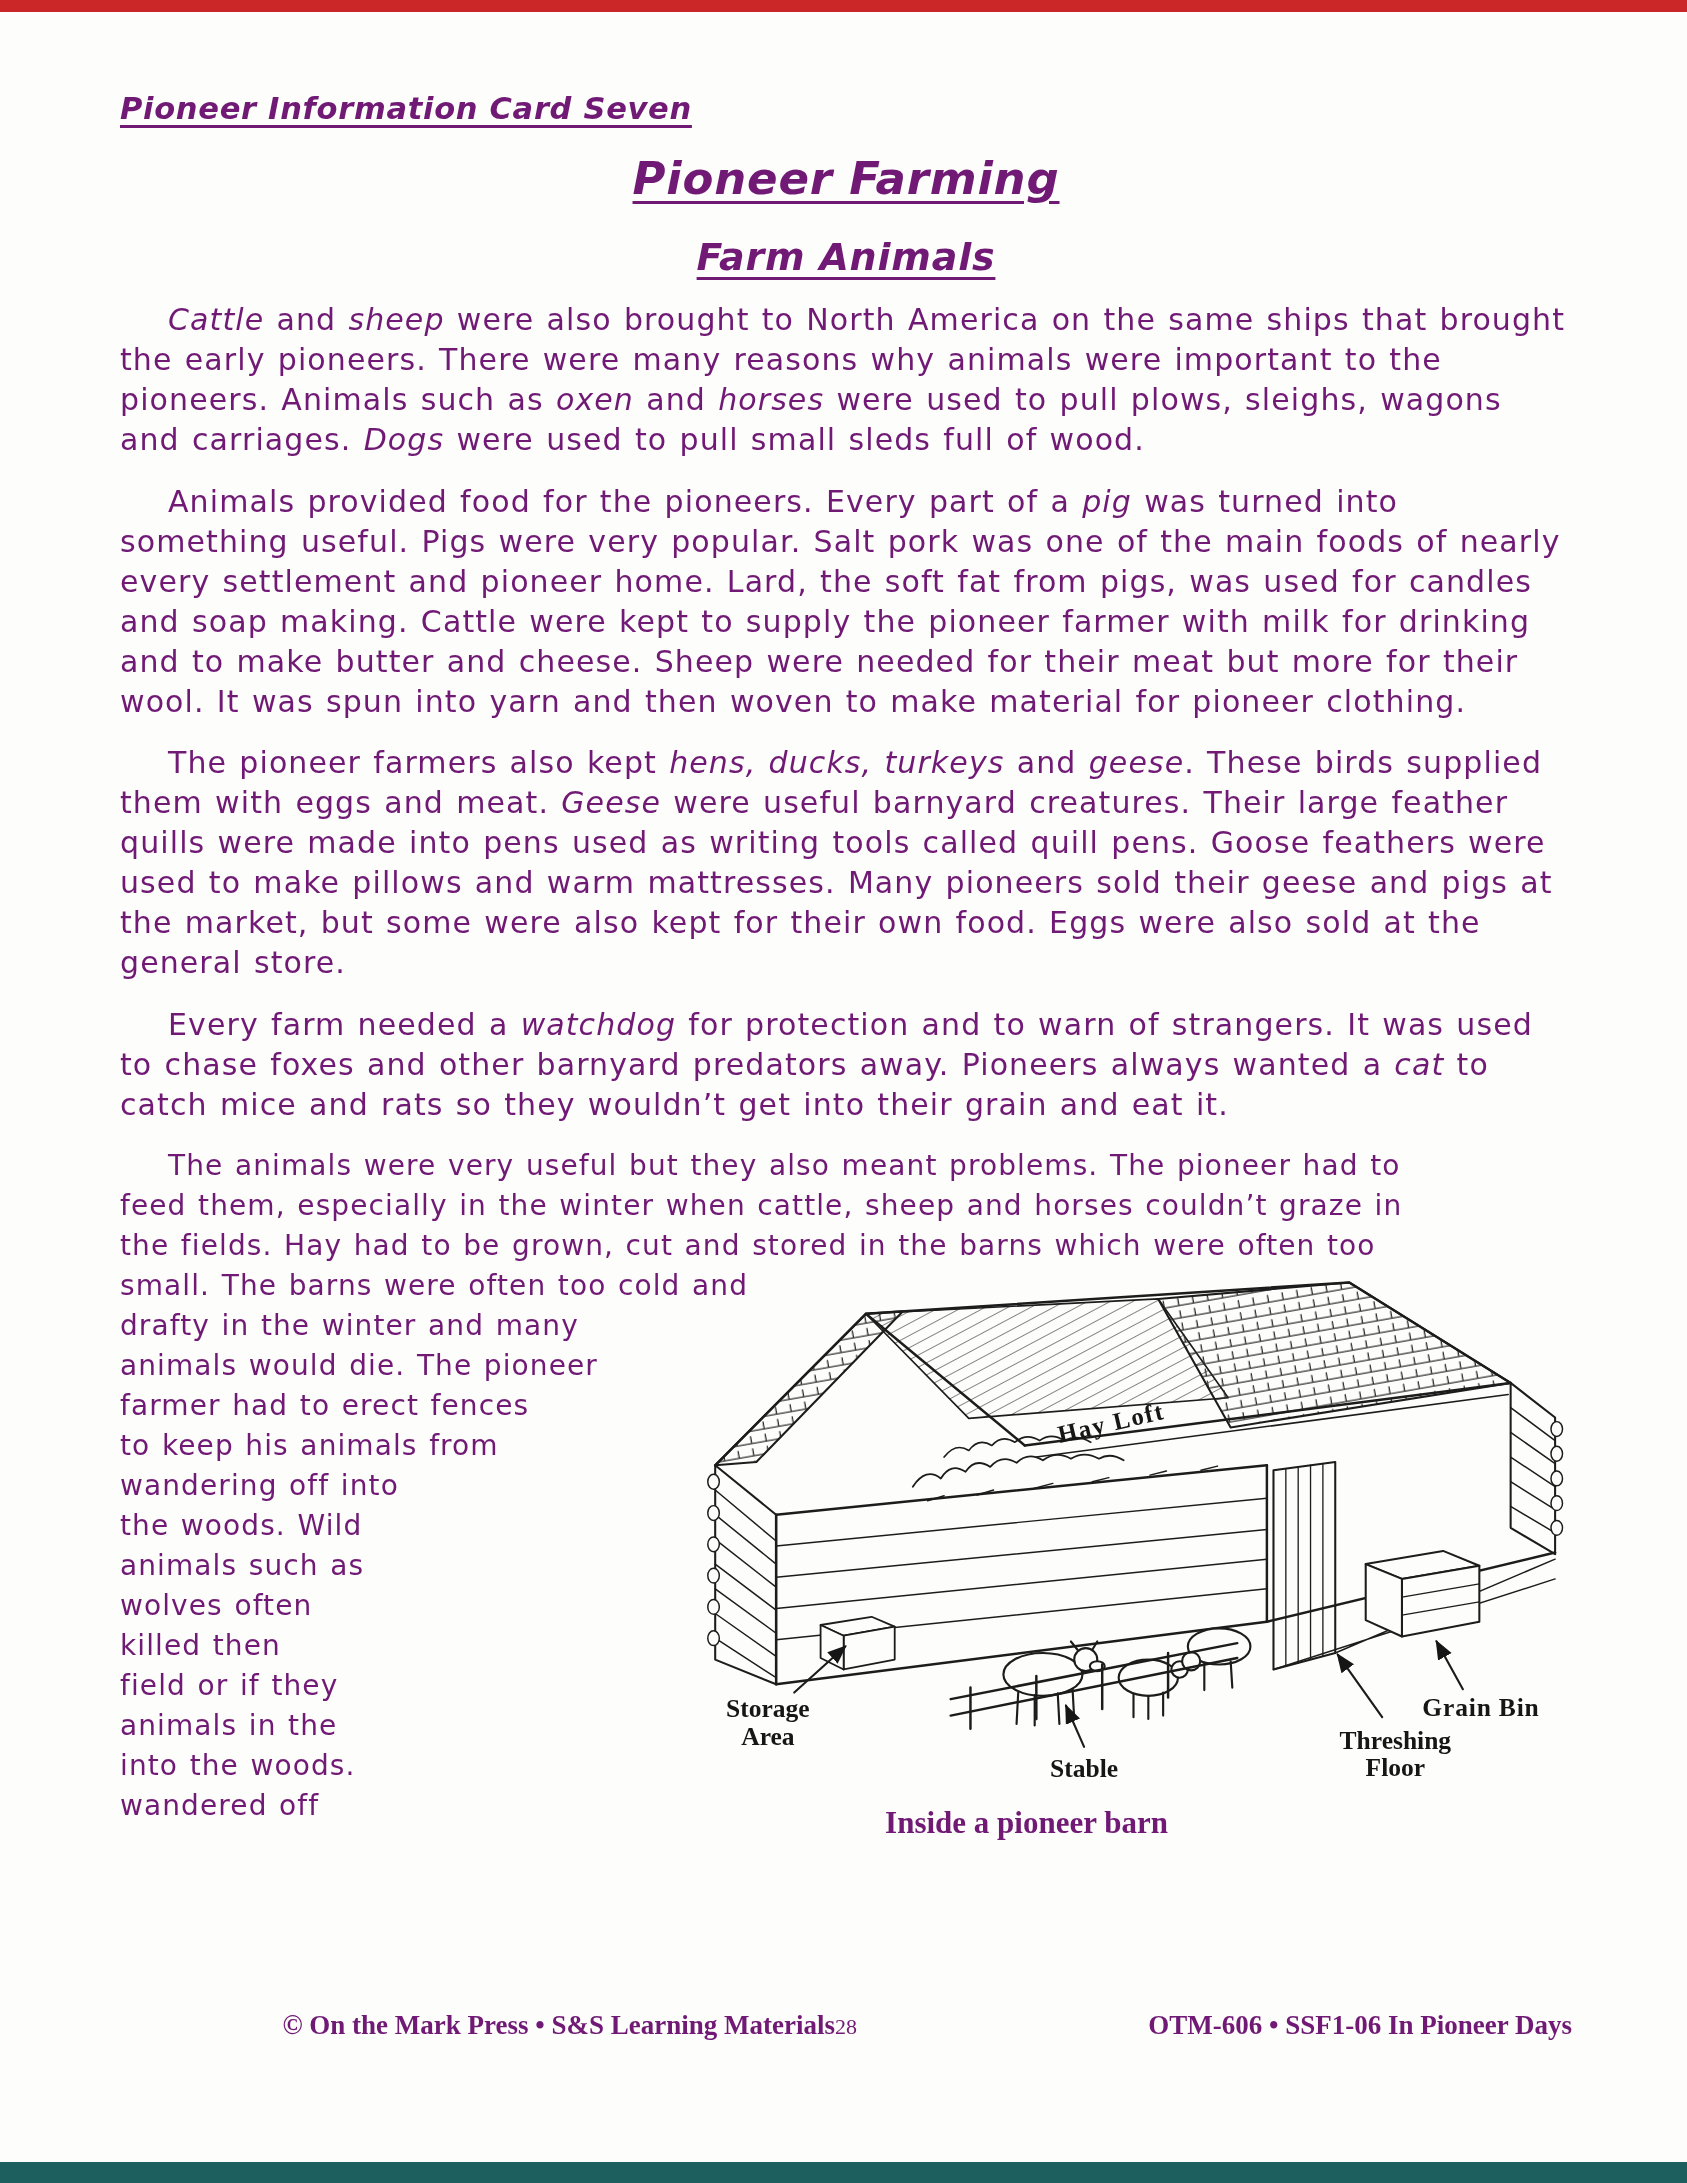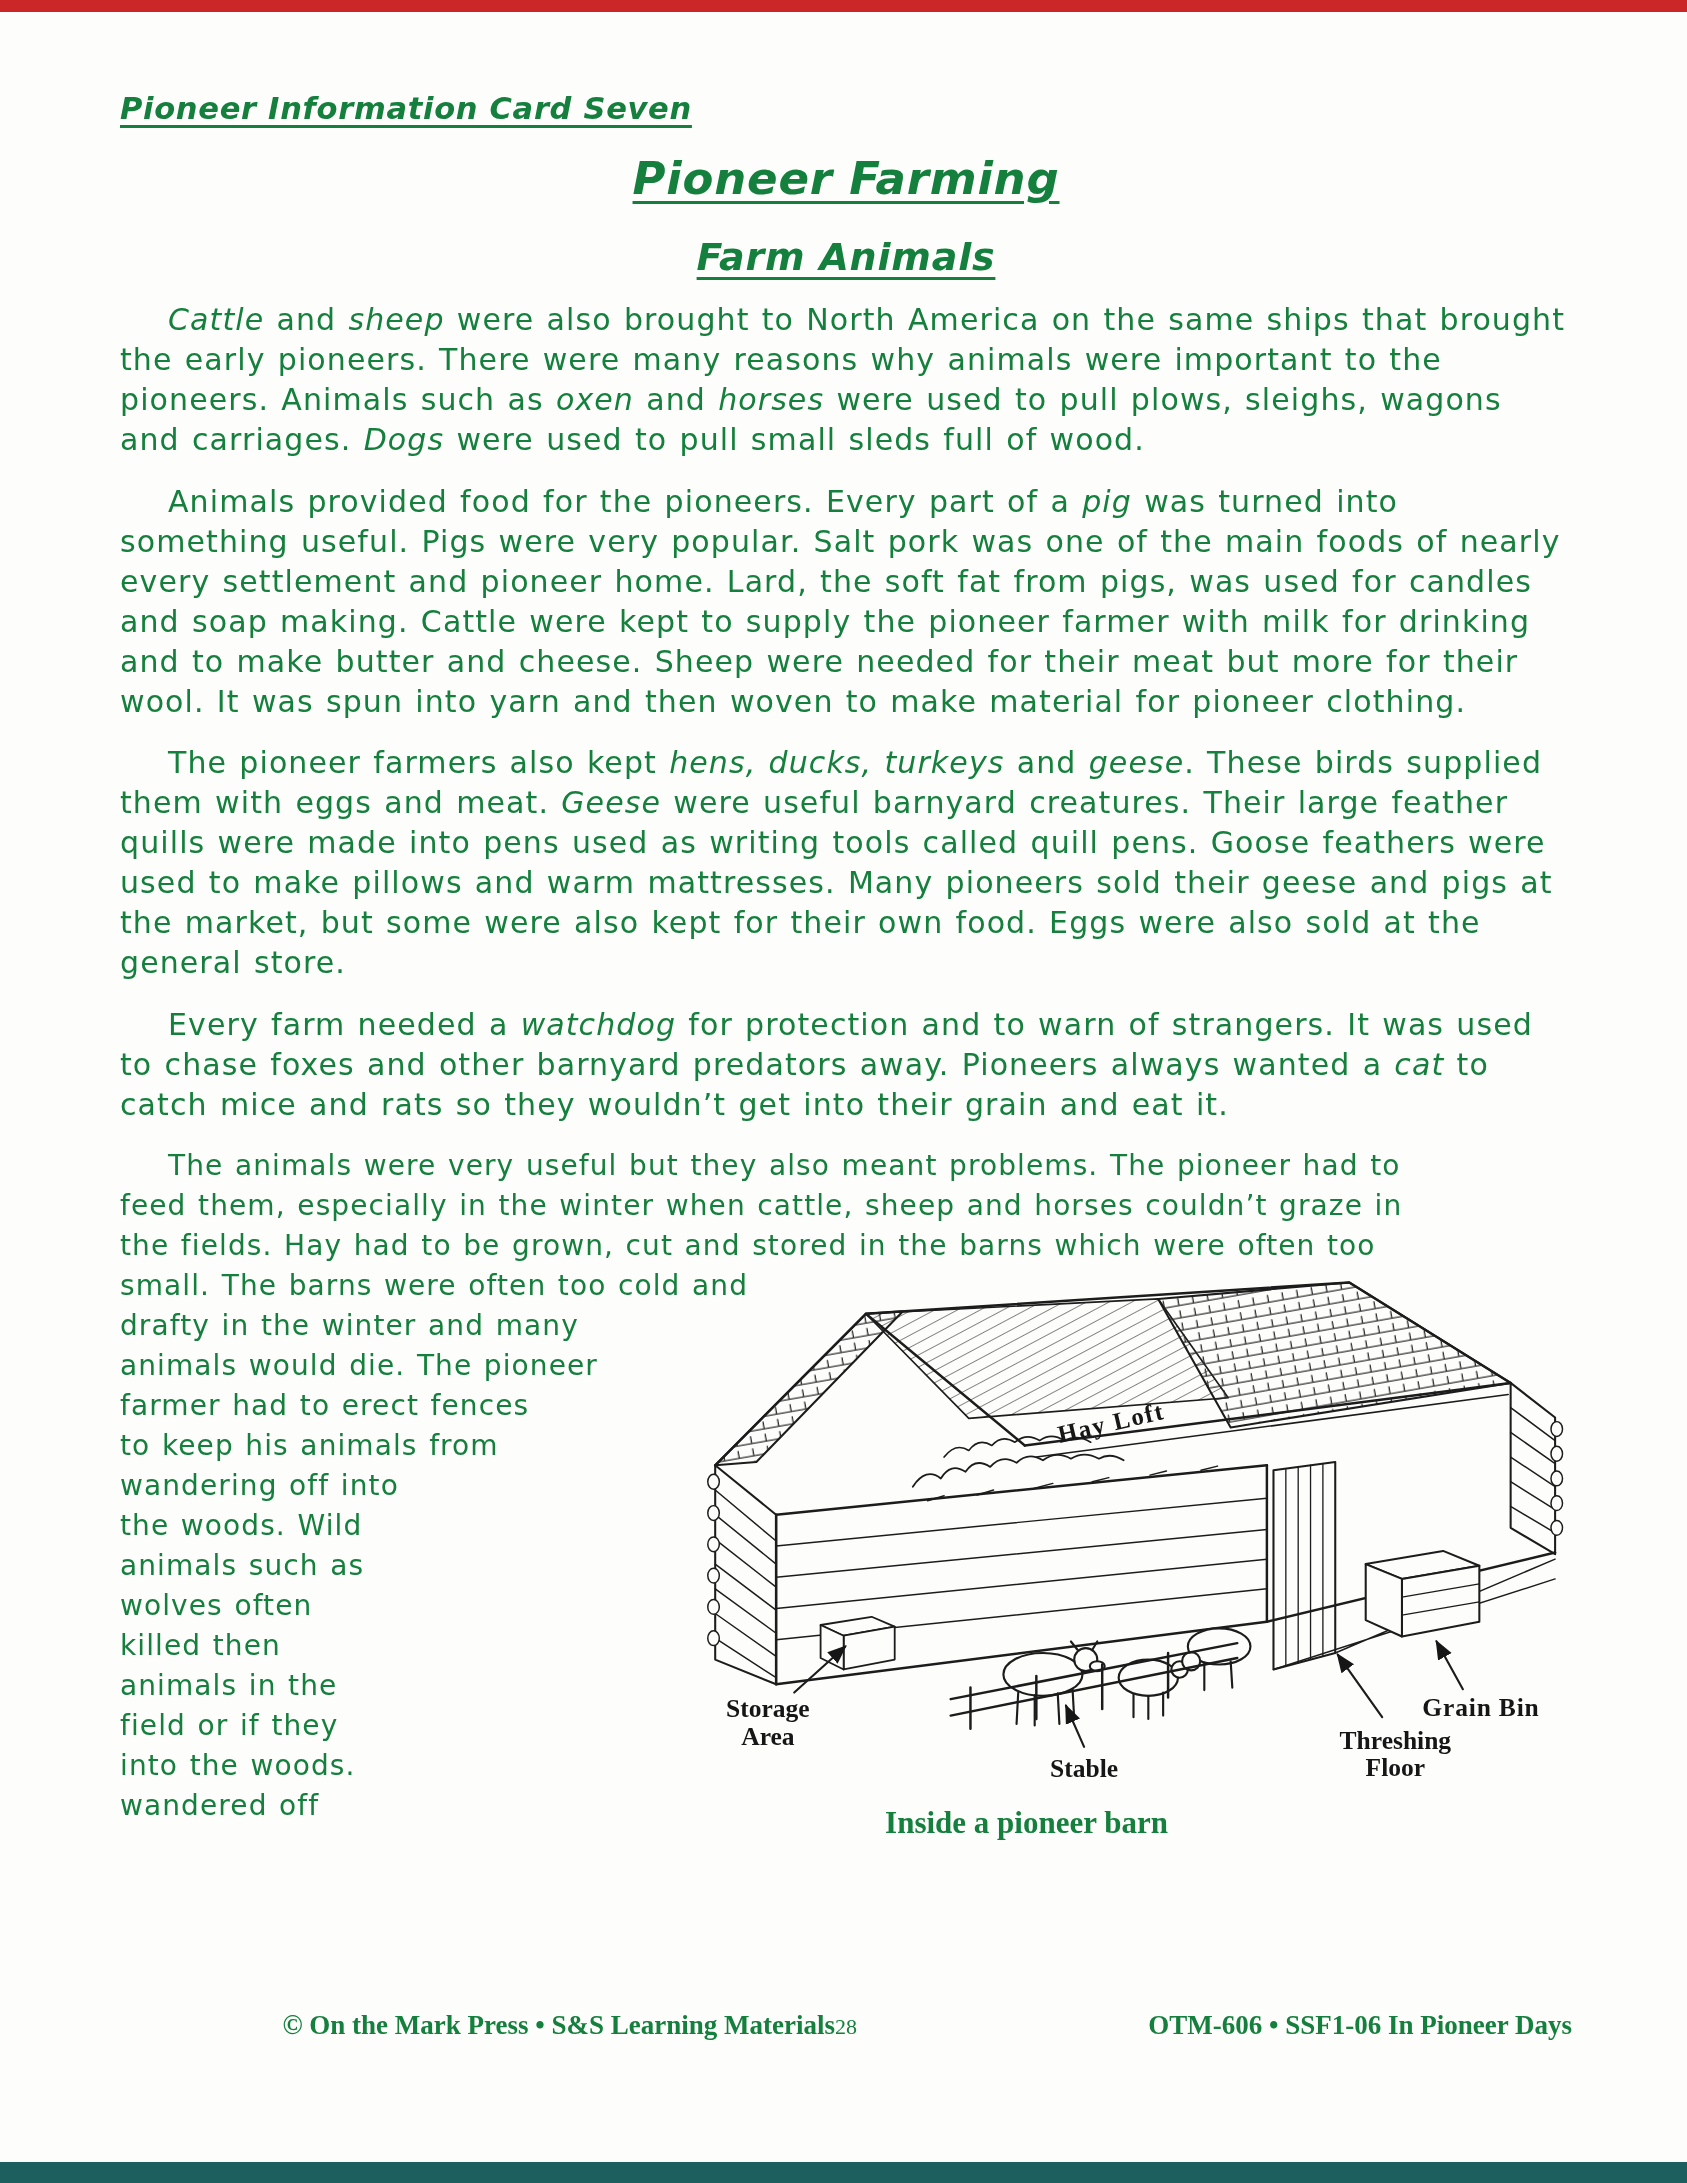--- a/index.html
+++ b/index.html
@@ -3,21 +3,21 @@
 <meta charset="utf-8">
 <style>
   * { box-sizing: border-box; }
   html,body { margin:0; padding:0; background:#888; }
   .page {
     position: relative;
     width: 1687px;
     height: 2183px;
     background: #fdfdfb;
     font-family: "DejaVu Sans", sans-serif;
-    color: #15803d;
+    color: #701a75;
     overflow: hidden;
     padding-left: 34px;
   }
   .top-bar { position:absolute; top:0; left:0; right:0; height:11.5px; }
   .bottom-bar { position:absolute; bottom:0; left:0; right:0; height:21.4px; }
 
   .content { position:absolute; top:0; left:120px; right:115px; }
 
   .card-label {
     margin-top: 91px;
@@ -123,22 +123,22 @@
           <div class="wrap-line">small.  The barns were often too cold and</div>
           <div class="wrap-line">drafty in the winter and many</div>
           <div class="wrap-line">animals would die.  The pioneer</div>
           <div class="wrap-line">farmer had to erect fences</div>
           <div class="wrap-line">to keep his animals from</div>
           <div class="wrap-line">wandering off into</div>
           <div class="wrap-line">the woods.  Wild</div>
           <div class="wrap-line">animals such as</div>
           <div class="wrap-line">wolves often</div>
           <div class="wrap-line">killed then</div>
+          <div class="wrap-line">field or if they</div>
           <div class="wrap-line">animals in the</div>
-          <div class="wrap-line">field or if they</div>
           <div class="wrap-line">into the woods.</div>
           <div class="wrap-line">wandered off</div>
         </div>
 
       <figure class="figure-col" style="margin:0;">
         <svg viewBox="0 0 1060 640" aria-label="line drawing of the inside of a pioneer barn">
           <defs>
             <marker id="ah" viewBox="0 0 10 8" refX="9" refY="4" markerWidth="9" markerHeight="8" orient="auto-start-reverse">
               <path d="M0,0 L10,4 L0,8 Z" fill="#161616"></path>
             </marker>

